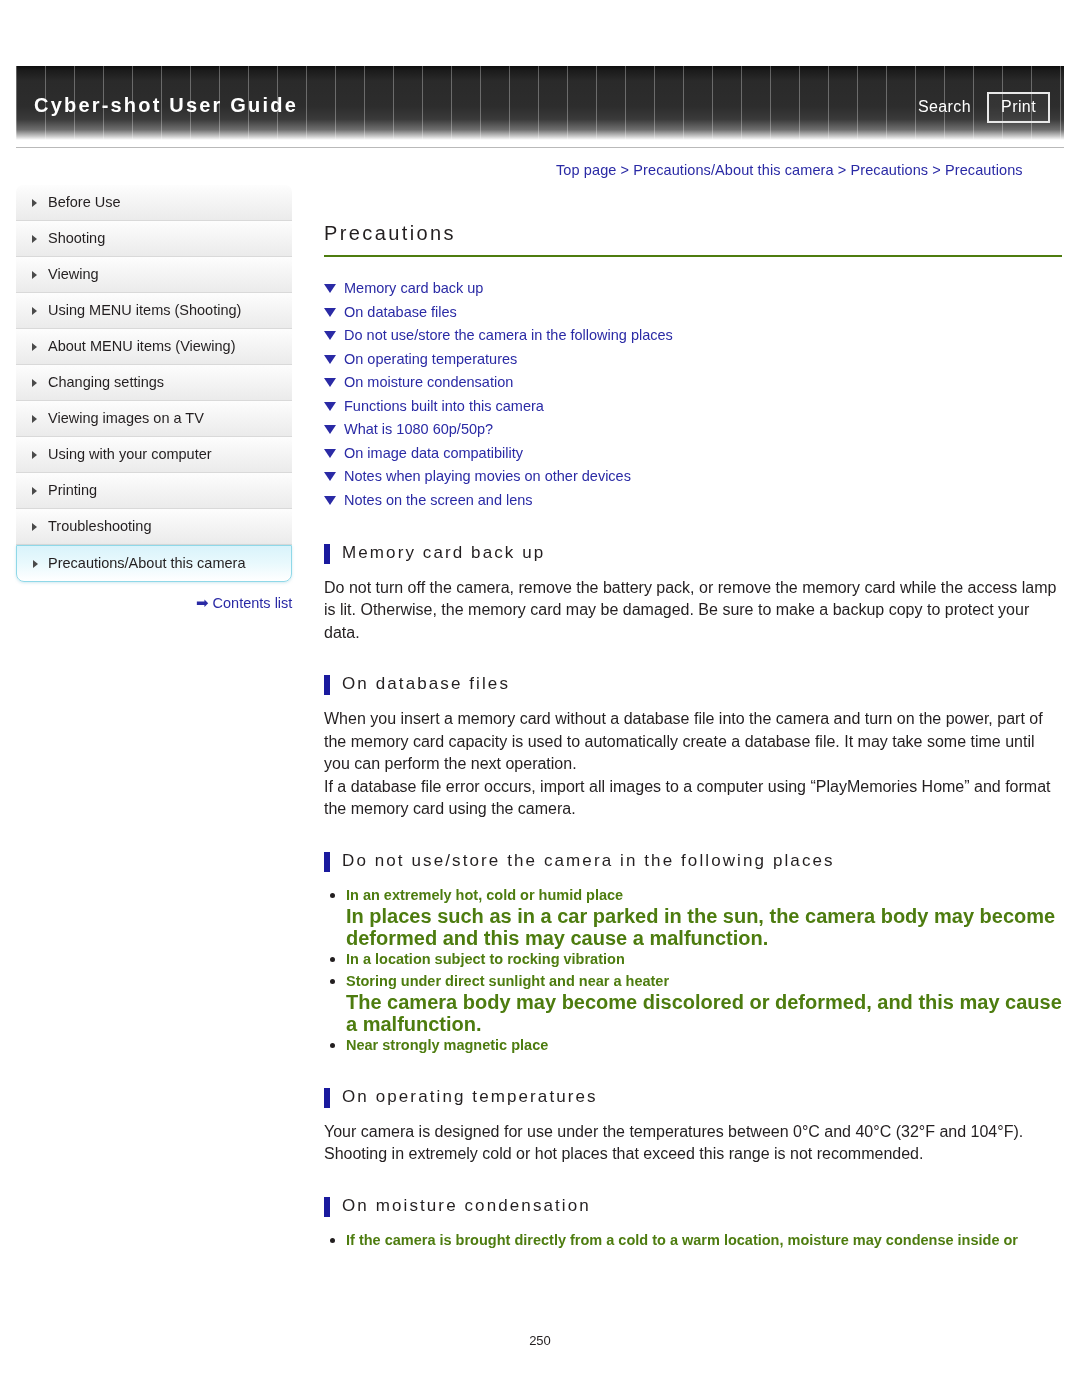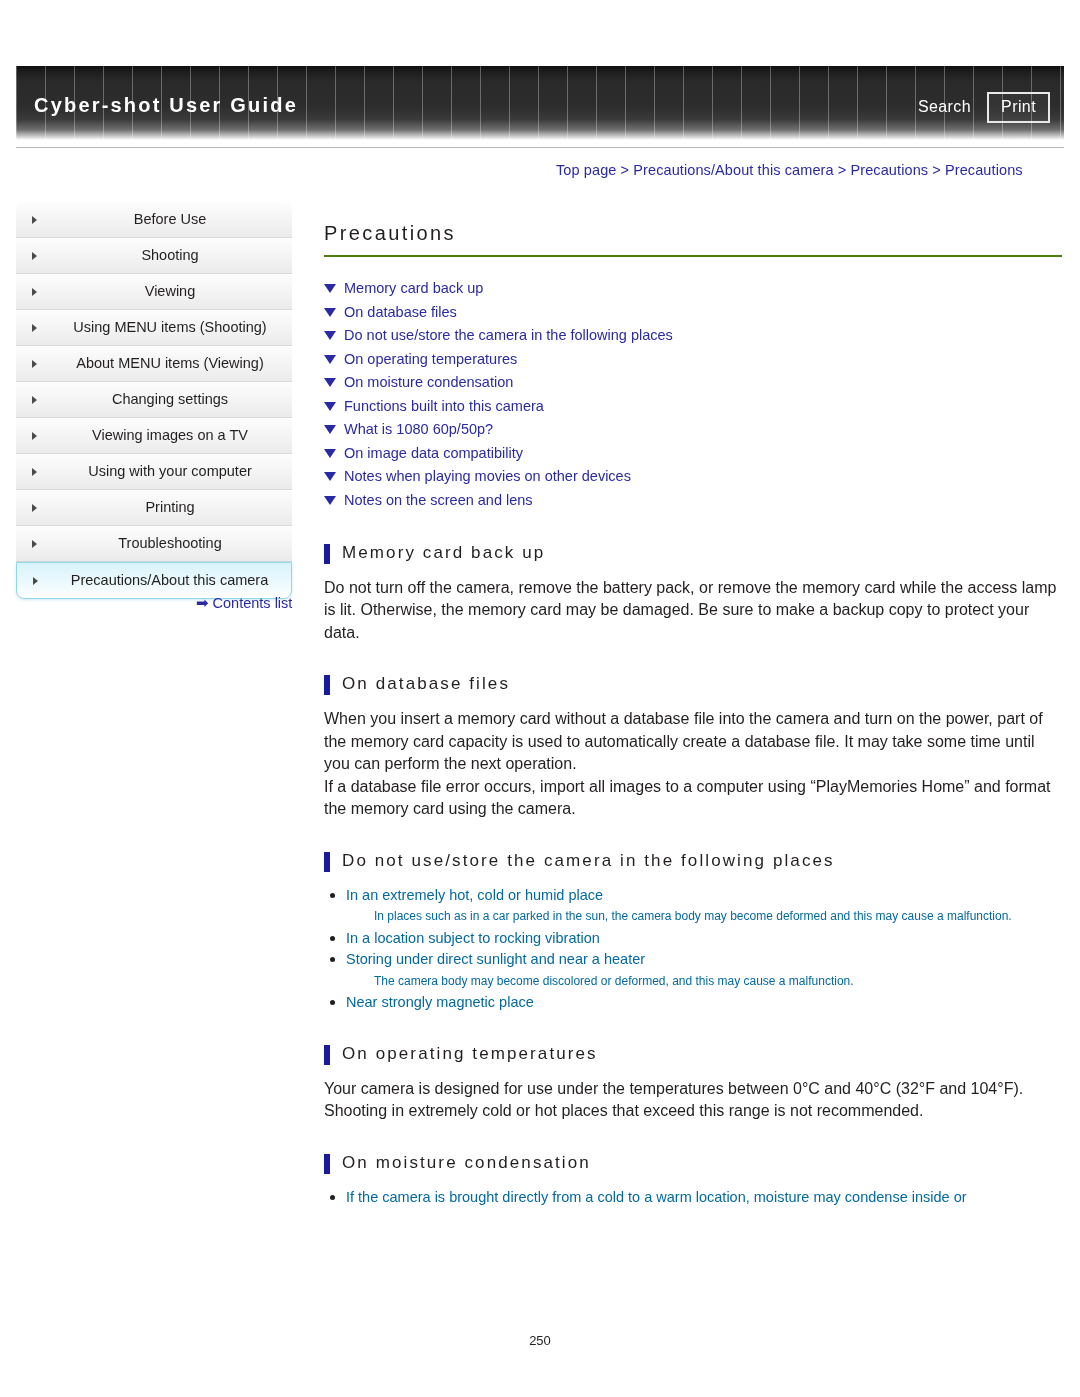--- a/index.html
+++ b/index.html
@@ -84,23 +84,22 @@
     font-size: 14.5px;
     color: #2a2aa5;
     white-space: nowrap;
     letter-spacing: 0.1px;
   }
 
   
   #sidebar {
     position: absolute;
     left: 16px;
-    top: 202px;
+    top: 185px;
     width: 276px;
-    text-align: center;
   }
   .nav-item {
     position: relative;
     height: 35px;
     line-height: 35px;
     padding-left: 32px;
     font-size: 14.5px;
     color: #231f20;
     background: linear-gradient(to bottom, #fdfdfd 0%, #f3f3f3 55%, #ebebeb 100%);
     border-bottom: 1px solid #d9d9d9;
@@ -214,36 +213,36 @@
   .bullet-list {
     list-style: none;
     margin: 0;
     padding: 0;
   }
   .bullet-list > li {
     position: relative;
     padding-left: 22px;
     font-size: 14.5px;
     line-height: 21.5px;
-    color: #0369a1;
+    color: #4d7c0f;
+    font-weight: bold;
   }
   .bullet-list > li .bullet-dot {
     position: absolute;
     left: 6px;
     top: 8px;
     width: 5px;
     height: 5px;
     background: #231f20;
     border-radius: 50%;
   }
   .bullet-sub {
     padding-left: 0;
-    font-size: 12px;
+    font-size: 20px;
     line-height: 21.5px;
-    margin-left: 28px;
   }
   .sec-gap { height: 30px; }
 
   
   #page-number {
     position: absolute;
     left: 0;
     top: 1333px;
     width: 1080px;
     text-align: center;

